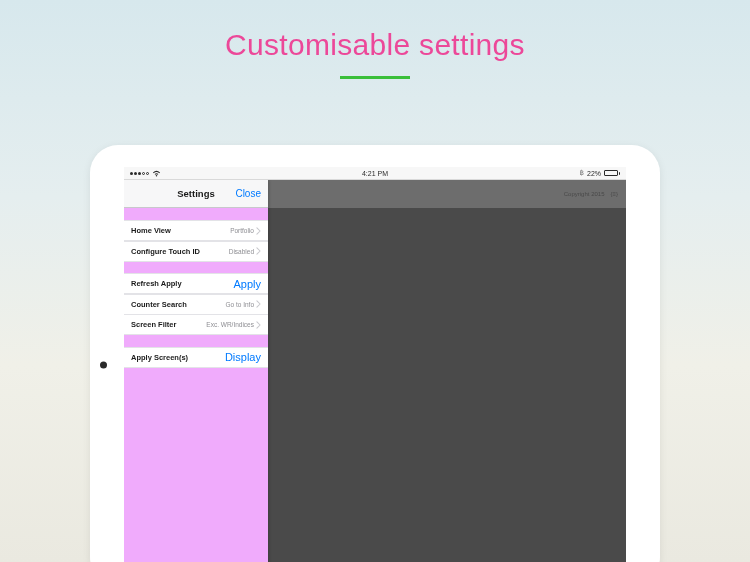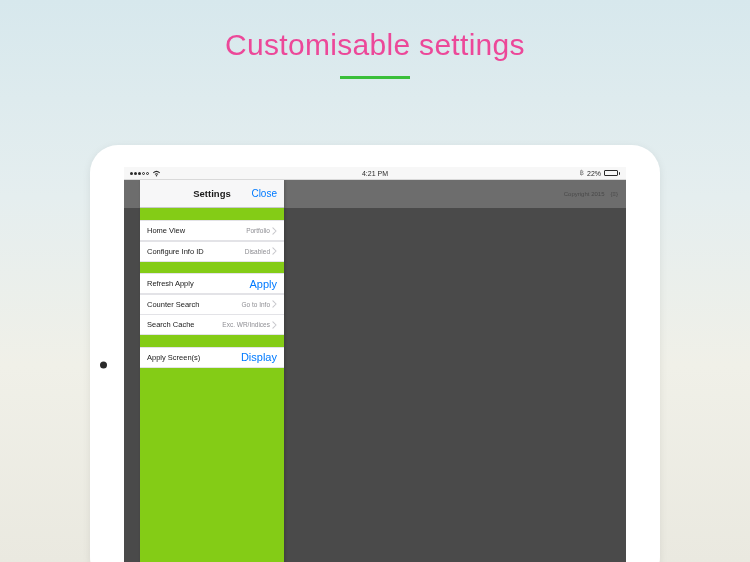--- a/index.html
+++ b/index.html
@@ -108,24 +108,24 @@
       align-items: center;
       justify-content: flex-end;
       padding: 0 8px;
       font-size: 6px;
       color: rgba(0,0,0,0.35);
       gap: 6px;
     }
     .settings-panel {
       position: absolute;
       top: 0;
-      left: 16px;
+      left: 0;
       width: 144px;
       bottom: 0;
-      background: #84cc16;
+      background: #f0abfc;
       box-shadow: 1px 0 3px rgba(0,0,0,0.2);
       z-index: 4;
     }
     .panel-header {
       height: 28px;
       background: #f7f7f8;
       border-bottom: 0.5px solid #c8c8cc;
       display: flex;
       align-items: center;
       justify-content: center;
@@ -154,21 +154,21 @@
       border-bottom: 0.5px solid #e3e3e7;
       display: flex;
       align-items: center;
       justify-content: space-between;
       padding: 0 7px;
       height: 21px;
       font-size: 7.5px;
       color: #1a1a1a;
       margin-bottom: -0.5px;
     }
-    .row .label { font-weight: 400; }
+    .row .label { font-weight: 700; }
     .row .value {
       color: #8e8e93;
       font-size: 6.5px;
       display: flex;
       align-items: center;
       gap: 2px;
     }
     .row .action {
       color: #007aff;
       font-size: 11px;
@@ -230,21 +230,21 @@
                 <span class="value">
                   <span>Portfolio</span>
                   <span class="chev">
                     <svg width="5" height="8" viewBox="0 0 6 10">
                       <path d="M1 1l4 4-4 4" stroke="#c7c7cc" stroke-width="1.3" fill="none" stroke-linecap="round" stroke-linejoin="round"></path>
                     </svg>
                   </span>
                 </span>
               </div>
               <div class="row">
-                <span class="label">Configure Info ID</span>
+                <span class="label">Configure Touch ID</span>
                 <span class="value">
                   <span>Disabled</span>
                   <span class="chev">
                     <svg width="5" height="8" viewBox="0 0 6 10">
                       <path d="M1 1l4 4-4 4" stroke="#c7c7cc" stroke-width="1.3" fill="none" stroke-linecap="round" stroke-linejoin="round"></path>
                     </svg>
                   </span>
                 </span>
               </div>
             </div>
@@ -258,21 +258,21 @@
                 <span class="value">
                   <span>Go to Info</span>
                   <span class="chev">
                     <svg width="5" height="8" viewBox="0 0 6 10">
                       <path d="M1 1l4 4-4 4" stroke="#c7c7cc" stroke-width="1.3" fill="none" stroke-linecap="round" stroke-linejoin="round"></path>
                     </svg>
                   </span>
                 </span>
               </div>
               <div class="row">
-                <span class="label">Search Cache</span>
+                <span class="label">Screen Filter</span>
                 <span class="value">
                   <span>Exc. WR/Indices</span>
                   <span class="chev">
                     <svg width="5" height="8" viewBox="0 0 6 10">
                       <path d="M1 1l4 4-4 4" stroke="#c7c7cc" stroke-width="1.3" fill="none" stroke-linecap="round" stroke-linejoin="round"></path>
                     </svg>
                   </span>
                 </span>
               </div>
             </div>

